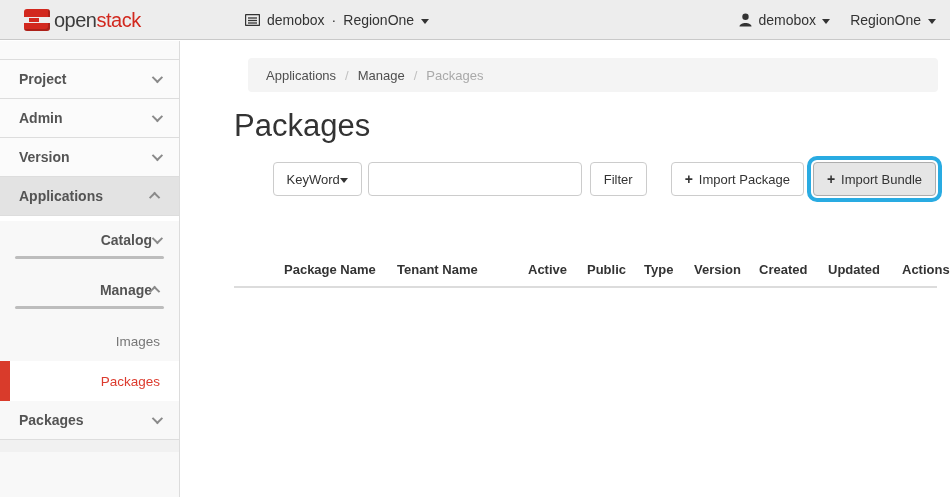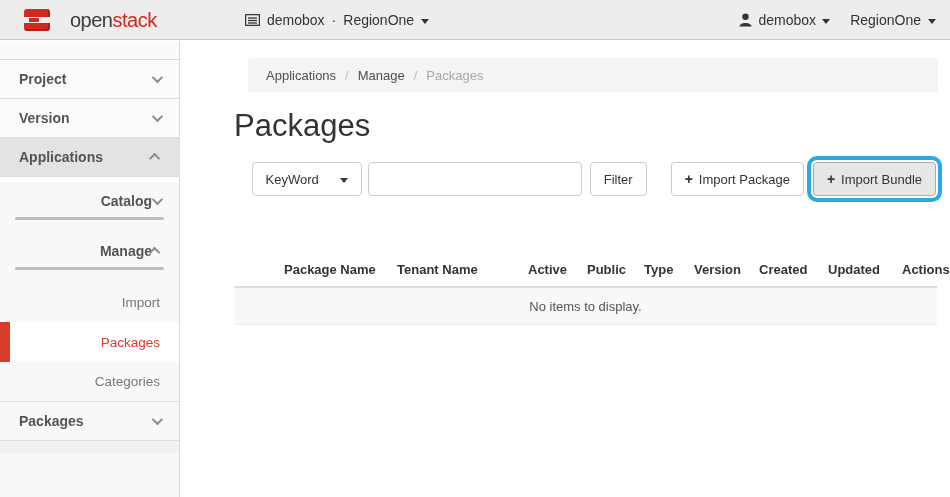--- a/index.html
+++ b/index.html
@@ -12,21 +12,21 @@
     color: #333;
   }
 
   
   .topbar {
     position: absolute; top: 0; left: 0; width: 950px; height: 40px;
     background: #ededed;
     border-bottom: 1px solid #c9c9c9;
   }
   .topbar > * { position: absolute; top: 0; height: 40px; display: flex; align-items: center; }
-  .brand { left: 24px; gap: 20px; }
+  .brand { left: 24px; gap: 4px; }
   .brand-word { font-size: 20px; font-weight: 500; letter-spacing: -0.5px; }
   .brand-open { color: #3c3c3c; }
   .brand-stack { color: #d2281e; }
   .logo-cube { position: relative; width: 26px; height: 22px; background: #d2281e; border-radius: 3px; box-shadow: inset -2px -2px 0 rgba(0,0,0,0.18); }
   .logo-cube::before { content:""; position: absolute; left: 0; right: 0; top: 8px; height: 6px; background: #ededed; }
   .logo-cube::after { content:""; position: absolute; left: 5px; top: 9px; width: 10px; height: 4px; background: #d2281e; }
   .ctx-switcher { left: 245px; gap: 7px; font-size: 14px; color: #333; cursor: pointer; }
   .user-menu { right: 120px; gap: 6px; font-size: 14px; cursor: pointer; }
   .region-menu { right: 14px; gap: 7px; font-size: 14px; cursor: pointer; }
   .caret-down { width: 0; height: 0; border-left: 4px solid transparent; border-right: 4px solid transparent; border-top: 5px solid #333; margin-top: 2px; }
@@ -79,21 +79,21 @@
   .controls {
     display: flex; align-items: center; justify-content: flex-end;
     margin: 18px 8px 0 0;
   }
   .btn {
     height: 34px; border: 1px solid #ccc; border-radius: 4px; background: #fff;
     font-size: 13px; color: #333; display: inline-flex; align-items: center; justify-content: center;
     padding: 0 13px; cursor: pointer; font-family: "Liberation Sans", sans-serif; gap: 6px;
   }
   .btn .plus { font-weight: bold; font-size: 14px; }
-  .keyword-btn { margin-right: 6px; gap: 21px; }
+  .keyword-btn { margin-right: 6px; gap: 0; }
   .search-input {
     width: 214px; height: 34px; border: 1px solid #ccc; border-radius: 4px;
     margin-right: 8px; padding: 0 10px; font-size: 13px; font-family: "Liberation Sans", sans-serif;
   }
   .filter-btn { margin-right: 24px; }
   .import-pkg-btn { margin-right: 9px; }
   .import-bundle-btn {
     background: #e6e6e6; border-color: #adadad;
     outline: 4px solid #29abe2; outline-offset: 2px;
     margin-right: 6px;
@@ -161,20 +161,24 @@
 </div>
 
 <div class="sidebar">
   <div class="side-sliver"></div>
 
   <div class="nav-header">
     <span>Project</span>
     <span class="chev down"></span>
   </div>
   <div class="nav-header">
+    <span>Admin</span>
+    <span class="chev down"></span>
+  </div>
+  <div class="nav-header">
     <span>Version</span>
     <span class="chev down"></span>
   </div>
   <div class="nav-header active">
     <span>Applications</span>
     <span class="chev up"></span>
   </div>
 
   <div class="side-gap"></div>
 
@@ -188,28 +192,25 @@
 
   <div class="sub-block">
     <div class="sub-header">
       <span>Manage</span>
       <span class="chev up"></span>
     </div>
     <div class="sub-underline"></div>
   </div>
 
   <div class="leaf">
-    <span>Import</span>
+    <span>Images</span>
   </div>
   <div class="leaf active">
     <span class="red-bar"></span>
     <span>Packages</span>
-  </div>
-  <div class="leaf bordered">
-    <span>Categories</span>
   </div>
 
   <div class="nav-header" style="background:#f8f8f8;">
     <span>Packages</span>
     <span class="chev down"></span>
   </div>
   <div class="bottom-strip"></div>
 </div>
 
 <div class="main">
@@ -248,17 +249,14 @@
     <span class="th th1">Tenant Name</span>
     <span class="th th2">Active</span>
     <span class="th th3">Public</span>
     <span class="th th4">Type</span>
     <span class="th th5">Version</span>
     <span class="th th6">Created</span>
     <span class="th th7">Updated</span>
     <span class="th th8">Actions</span>
   </div>
 
-  <div class="empty-row">
-    <span>No items to display.</span>
-  </div>
 
 </div>
 
 </body></html>

